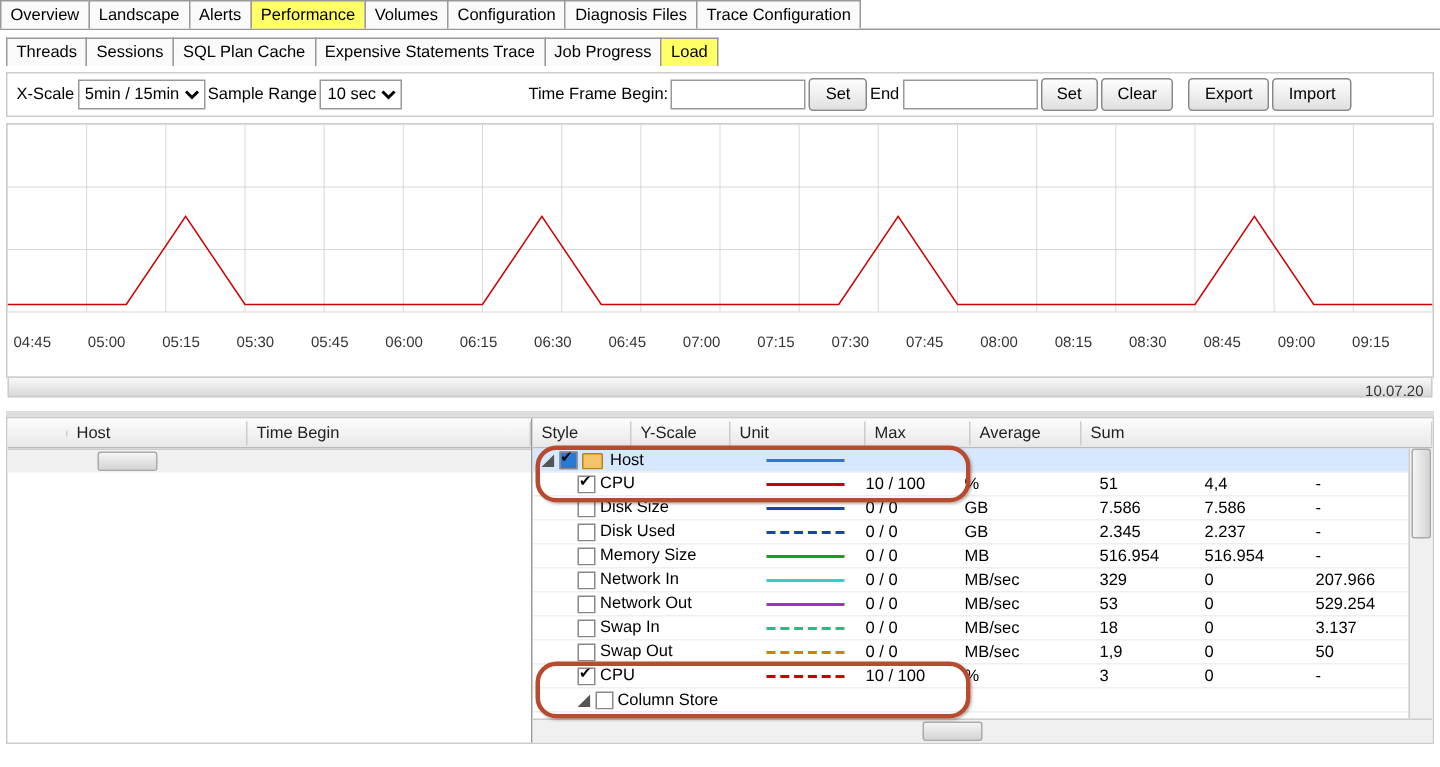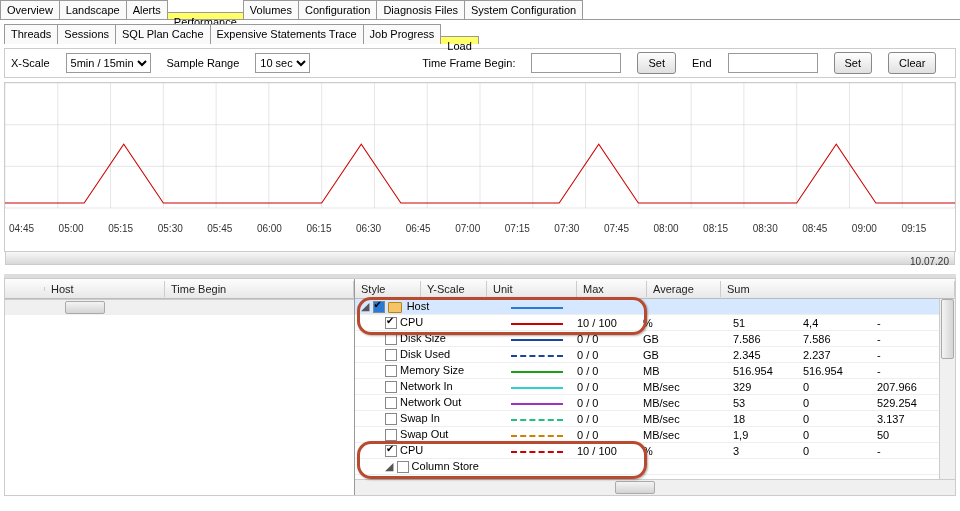--- a/index.html
+++ b/index.html
@@ -12,41 +12,42 @@
     width: 960px;
     height: 511px;
     overflow: hidden;
     position: relative;
   }
   .tabrow {
     display: flex;
     border-bottom: 1px solid #999;
     background: #fff;
     height: 20px;
+    align-items: flex-end;
   }
   .tab {
     padding: 2px 6px;
     border: 1px solid #999;
     border-bottom: none;
     background: #fafafa;
     margin-right: -1px;
     cursor: pointer;
     white-space: nowrap;
     line-height: 14px;
   }
   .tab.active { background: #ffff66; margin-top: 12px; }
   .subtabrow { margin-top: 4px; }
   .toolbar {
     display: flex;
     align-items: center;
     padding: 4px 6px;
     border: 1px solid #ccc;
     margin: 4px;
     height: 30px;
-    gap: 16px;
+    gap: 2px;
   }
   .lbl { white-space: nowrap; }
   select.small { height: 20px; font-size: 11px; border: 1px solid #999; background:#fff; }
   input.txt { height: 20px; font-size: 11px; border: 1px solid #999; padding: 0 4px; width: 90px; }
   button.btn { height: 22px; font-size: 11px; padding: 0 10px; background: linear-gradient(#fefefe,#e0e0e0); border: 1px solid #888; border-radius:3px; cursor:pointer; }
   .chart-area {
     position: relative;
     margin: 0 4px;
     border: 1px solid #ccc;
     height: 170px;
@@ -102,21 +103,21 @@
 <body>
 
 <div class="tabrow" id="tabs-top">
     <div class="tab">Overview</div>
     <div class="tab">Landscape</div>
     <div class="tab">Alerts</div>
     <div class="tab active">Performance</div>
     <div class="tab">Volumes</div>
     <div class="tab">Configuration</div>
     <div class="tab">Diagnosis Files</div>
-    <div class="tab">System Configuration</div>
+    <div class="tab">Trace Configuration</div>
   </div>
 
 <div class="tabrow subtabrow" id="tabs-sub" style="margin-left:4px;width:auto;border-bottom:none;">
     <div class="tab">Threads</div>
     <div class="tab">Sessions</div>
     <div class="tab">SQL Plan Cache</div>
     <div class="tab">Expensive Statements Trace</div>
     <div class="tab">Job Progress</div>
     <div class="tab active">Load</div>
   </div>

